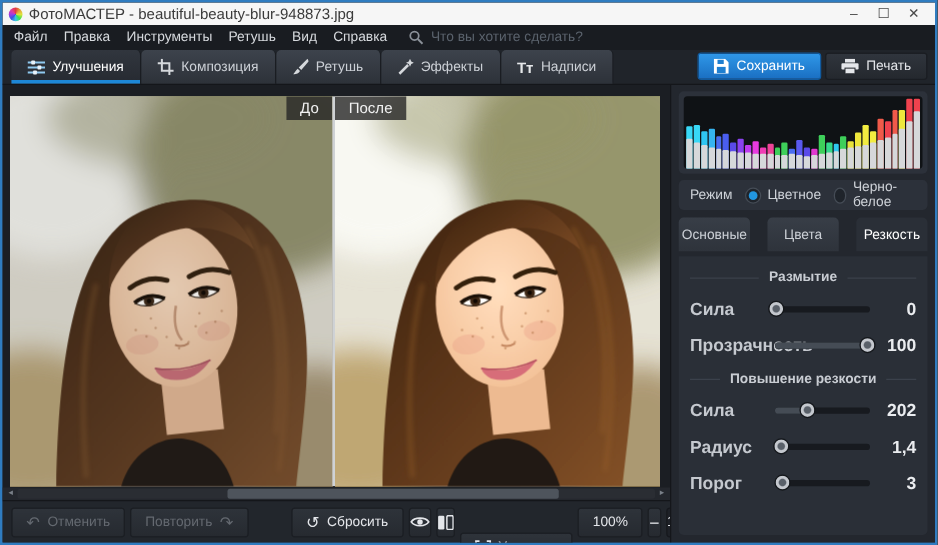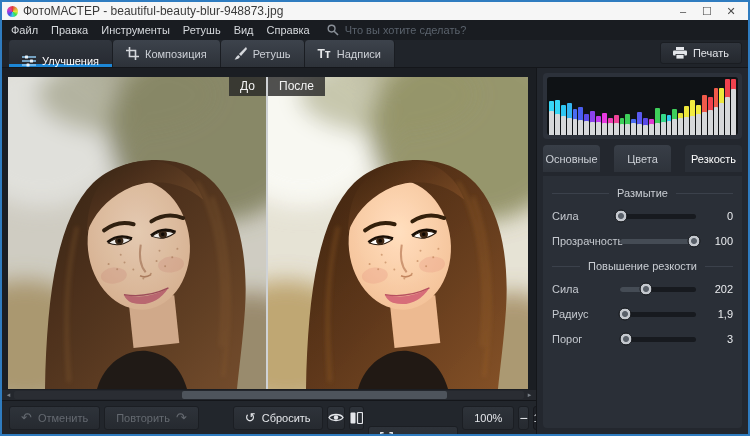--- a/index.html
+++ b/index.html
@@ -24,21 +24,21 @@
                   color:#9aa1aa; font-family:"Liberation Sans",sans-serif; }
   .search input::placeholder { color:#5a626c; }
 
   
   .toolbar { height:28px; background:#20242a; display:flex; align-items:stretch; border-bottom:1px solid #14161a; }
   .tool-tab { display:flex; align-items:center; gap:6px; padding:0 13px; font-size:11px; color:#ccd0d6;
               background:linear-gradient(#3d434c,#2d3239); border-right:1px solid #1a1d22;
               border-radius:4px 4px 0 0; cursor:default; white-space:nowrap; }
   .tool-tab:first-child { margin-left:7px; }
   .tool-tab.active { background:linear-gradient(#31363e,#262a31); color:#fff;
-                     box-shadow:inset 0 -3px 0 #1d87d6;align-items:flex-end; }
+                     box-shadow:inset 0 -3px 0 #1d87d6; }
   .tt-glyph { font-weight:bold; font-size:12px; color:#e6e8ea; }
   .toolbar-sp { flex:1; }
   .save-btn, .print-btn { display:flex; align-items:center; gap:6px; padding:0 12px; margin:2px 3px 3px 0;
               font-size:11px; color:#fff; border-radius:3px; cursor:default; }
   .save-btn { background:linear-gradient(#2f97e8,#1a6fc2); border:1px solid #115a9e; }
   .print-btn { background:linear-gradient(#30353d,#24282e); border:1px solid #1a1d22; color:#e2e4e8; margin-right:6px; }
 
   
   .main { display:flex; height:366px; }
   .canvas-col { width:534px; display:flex; flex-direction:column; }
@@ -88,25 +88,25 @@
   .mode-row { background:#2c313a; border-radius:4px; height:24px; display:flex; align-items:center;
               padding:0 9px; gap:10px; font-size:11px; color:#ced2d8; }
   .radio-opt { display:flex; align-items:center; gap:5px; cursor:default; }
   .radio { width:13px; height:13px; border-radius:50%; background:#1f242b; border:1px solid #454c56; position:relative; }
   .radio.selected::after { content:""; position:absolute; inset:2px; border-radius:50%; background:#2196e0; }
 
   .panel-tabs { display:flex; gap:14px; margin-top:1px;justify-content:center; }
   .panel-tab { flex:1; text-align:center; font-size:11px; color:#ccd0d6; padding:8px 0 7px;
                background:linear-gradient(#383e47,#2e333b); border-radius:4px 4px 0 0; cursor:default; }
   .panel-tab.active { background:#2a2f37; color:#fff; }
-  .panel-content { background:#2a2f37; border-radius:0 0 4px 4px; flex:1; padding:6px 9px; margin-top:-1px; }
+  .panel-content { background:#2a2f37; border-radius:0 0 4px 4px; flex:1; padding:6px 9px; margin-top:-1px;font-weight:bold; }
 
   .section-title { display:flex; align-items:center; gap:8px; color:#c9cdd3; font-size:11px; margin:5px 0 11px; }
   .section-title::before, .section-title::after { content:""; flex:1; height:1px; background:#3b414b; }
-  .slider-row { display:flex; align-items:center; margin-bottom:13px; font-size:11px; color:#c5c9cf; }
+  .slider-row { display:flex; align-items:center; margin-bottom:13px; font-size:14px; color:#c5c9cf; }
   .slider-label { width:68px; }
   .slider { flex:1; height:5px; background:#171a1f; border-radius:3px; position:relative; margin-right:9px; cursor:pointer; }
   .slider .fill { position:absolute; left:0; top:0; bottom:0; background:#454c55; border-radius:3px; }
   .slider .thumb { position:absolute; top:50%; width:13px; height:13px; border-radius:50%;
                    background:radial-gradient(circle at 50% 50%, #596069 0 2.5px, #c4c8ce 3.5px);
                    border:1px solid #14171b; transform:translate(-50%,-50%); cursor:grab; }
   .slider-value { width:28px; text-align:right; color:#eaecef; }
 
   svg.icon { display:block; }
 </style>
@@ -237,24 +237,39 @@
       <span>Композиция</span>
     </div>
     <div class="tool-tab">
       <svg class="icon" width="13" height="13" viewBox="0 0 13 13">
         <path d="M12,0 L5,7 L7,9 L13,2 Z" fill="#d5d8dc"></path>
         <path d="M4.2,8 L6,9.8 C5,12 2.5,12.6 0.6,12.4 C1.8,11.4 2.2,9.4 4.2,8 Z" fill="#d5d8dc"></path>
       </svg>
       <span>Ретушь</span>
     </div>
     <div class="tool-tab">
+      <svg class="icon" width="13" height="13" viewBox="0 0 13 13">
+        <line x1="1.5" y1="12" x2="8.5" y2="5" stroke="#d5d8dc" stroke-width="2"></line>
+        <path d="M10,0 l1,2.2 2.2,1 -2.2,1 -1,2.2 -1,-2.2 -2.2,-1 2.2,-1 Z" fill="#d5d8dc"></path>
+      </svg>
+      <span>Эффекты</span>
+    </div>
+    <div class="tool-tab">
       <span class="tt-glyph">Tт</span>
       <span>Надписи</span>
     </div>
     <span class="toolbar-sp"></span>
+    <div class="save-btn">
+      <svg class="icon" width="12" height="12" viewBox="0 0 12 12">
+        <path d="M0,0 h9 l3,3 v9 h-12 Z" fill="#fff"></path>
+        <rect x="3" y="0.8" width="5" height="3.4" fill="#1f7fd0"></rect>
+        <rect x="2.5" y="6.5" width="7" height="5" fill="#1f7fd0"></rect>
+      </svg>
+      <span>Сохранить</span>
+    </div>
     <div class="print-btn">
       <svg class="icon" width="14" height="12" viewBox="0 0 14 12">
         <rect x="3" y="0" width="8" height="3" fill="#e4e6ea"></rect>
         <rect x="0" y="3.5" width="14" height="5" rx="1" fill="#e4e6ea"></rect>
         <rect x="3" y="7.5" width="8" height="4.5" fill="#e4e6ea" stroke="#22262c" stroke-width="0.8"></rect>
       </svg>
       <span>Печать</span>
     </div>
   </div>
 
@@ -456,20 +471,31 @@
               <i style="height: 96%; background: rgb(240, 66, 78);"></i>
               <i style="height: 66%; background: rgb(214, 216, 218);"></i>
             </span>
             <span class="bin">
               <i style="height: 96%; background: rgb(240, 66, 78);"></i>
               <i style="height: 80%; background: rgb(214, 216, 218);"></i>
             </span>
           </div>
       </div>
 
+      <div class="mode-row">
+        <span>Режим</span>
+        <span class="radio-opt">
+          <span class="radio selected"></span>
+          <span>Цветное</span>
+        </span>
+        <span class="radio-opt">
+          <span class="radio"></span>
+          <span>Черно-белое</span>
+        </span>
+      </div>
 
       <div class="panel-tabs">
         <div class="panel-tab">Основные</div>
         <div class="panel-tab">Цвета</div>
         <div class="panel-tab active">Резкость</div>
       </div>
 
       <div class="panel-content">
         <div class="section-title">Размытие</div>
 
@@ -501,21 +527,21 @@
           </span>
           <span class="slider-value">202</span>
         </div>
 
         <div class="slider-row">
           <span class="slider-label">Радиус</span>
           <span class="slider">
             <span class="fill" style="width: 7%;"></span>
             <span class="thumb" style="left: 7%;"></span>
           </span>
-          <span class="slider-value">1,9</span>
+          <span class="slider-value">1,4</span>
         </div>
 
         <div class="slider-row">
           <span class="slider-label">Порог</span>
           <span class="slider">
             <span class="fill" style="width: 8%;"></span>
             <span class="thumb" style="left: 8%;"></span>
           </span>
           <span class="slider-value">3</span>
         </div>

